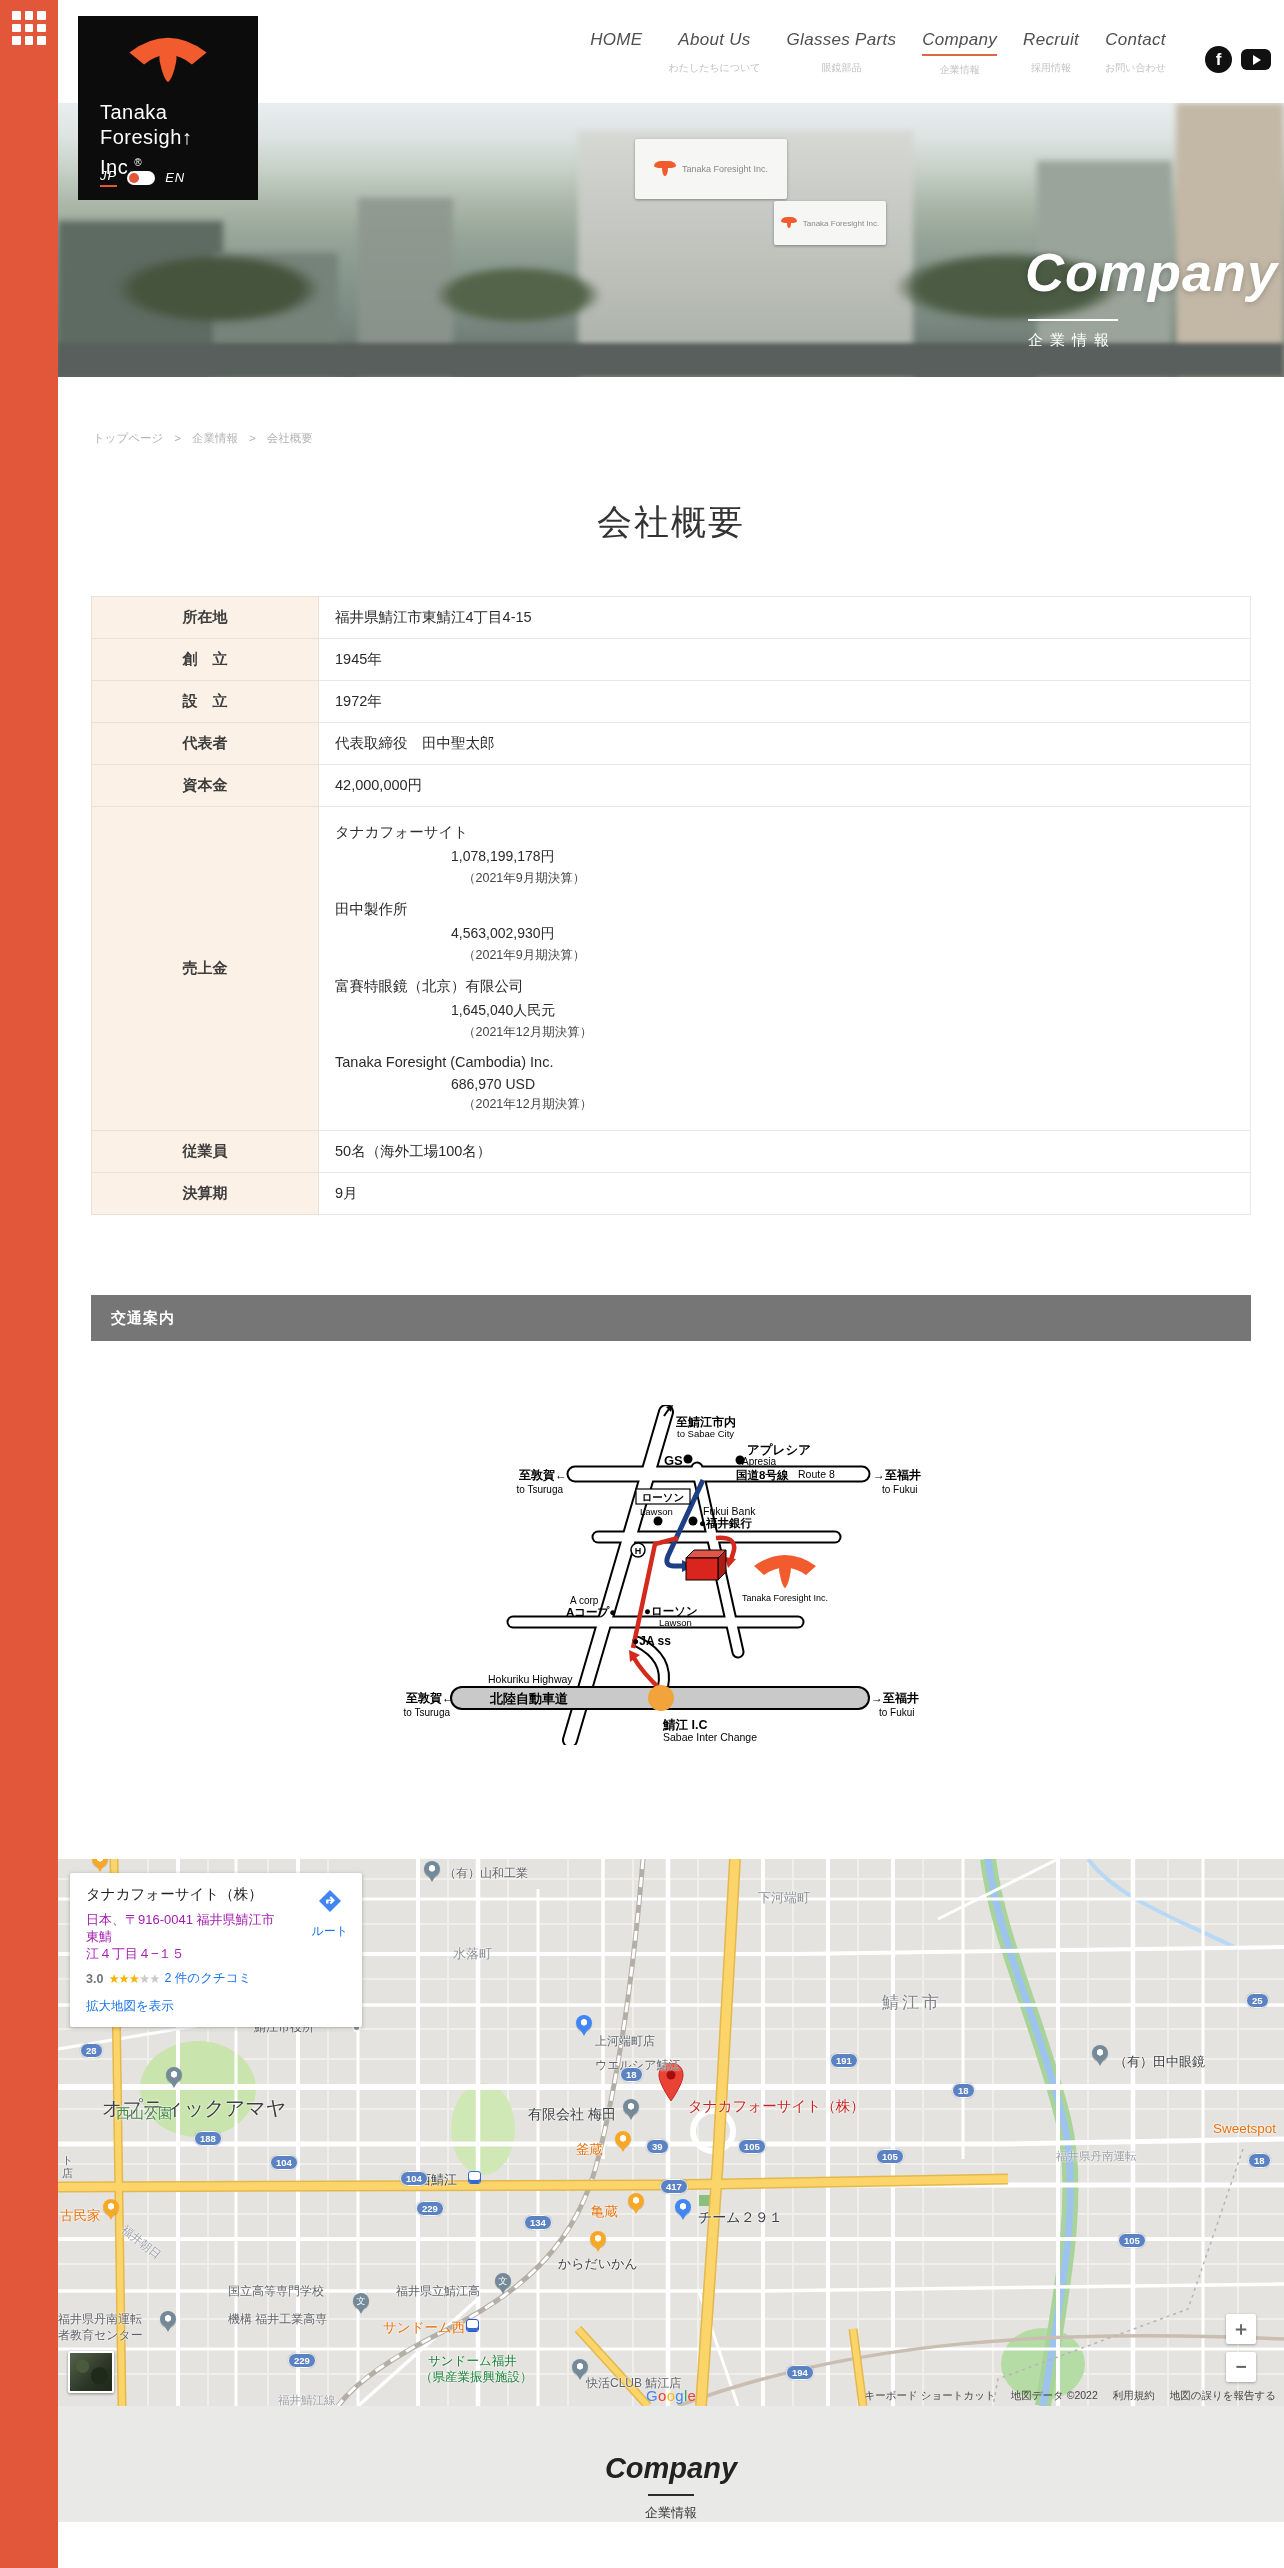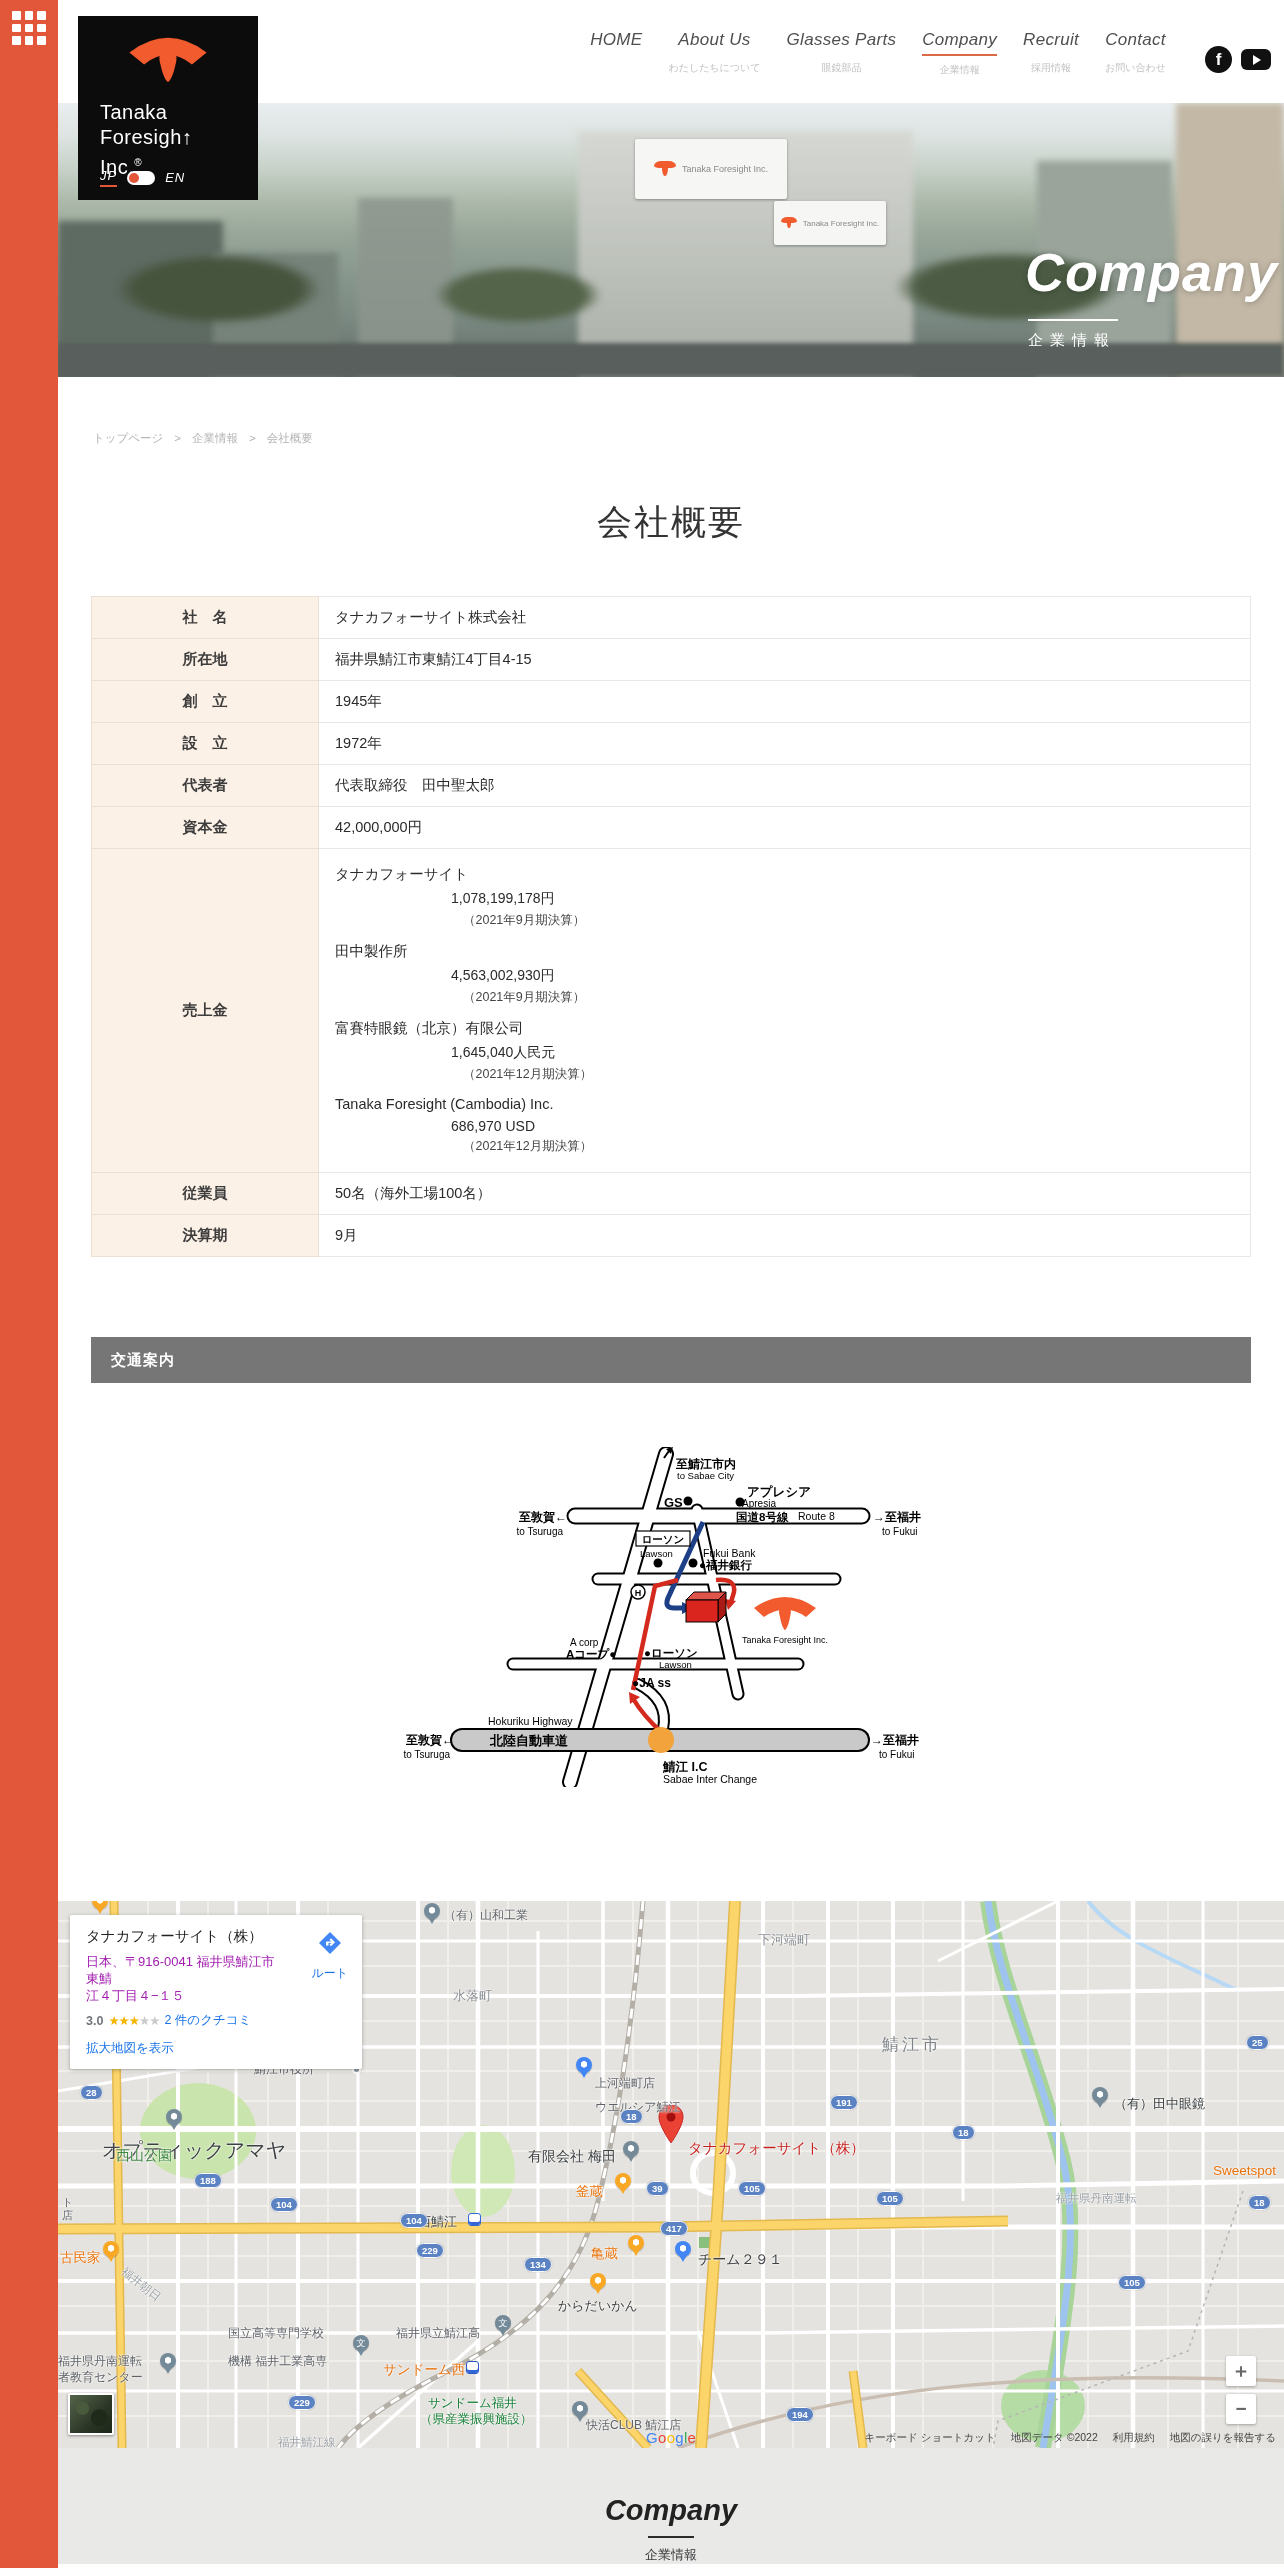--- a/index.html
+++ b/index.html
@@ -245,24 +245,20 @@
     <span class="bc-link">企業情報</span>
     <span>&gt;</span>
     <span>会社概要</span>
   </div>
 
   <h1 class="page-title">会社概要</h1>
 
   <table class="ctable">
     <tbody>
       <tr class="r">
-        <th>社　名</th>
-        <td>タナカフォーサイト株式会社</td>
-      </tr>
-      <tr class="r">
         <th>所在地</th>
         <td>福井県鯖江市東鯖江4丁目4-15</td>
       </tr>
       <tr class="r">
         <th>創　立</th>
         <td>1945年</td>
       </tr>
       <tr class="r">
         <th>設　立</th>
         <td>1972年</td>

